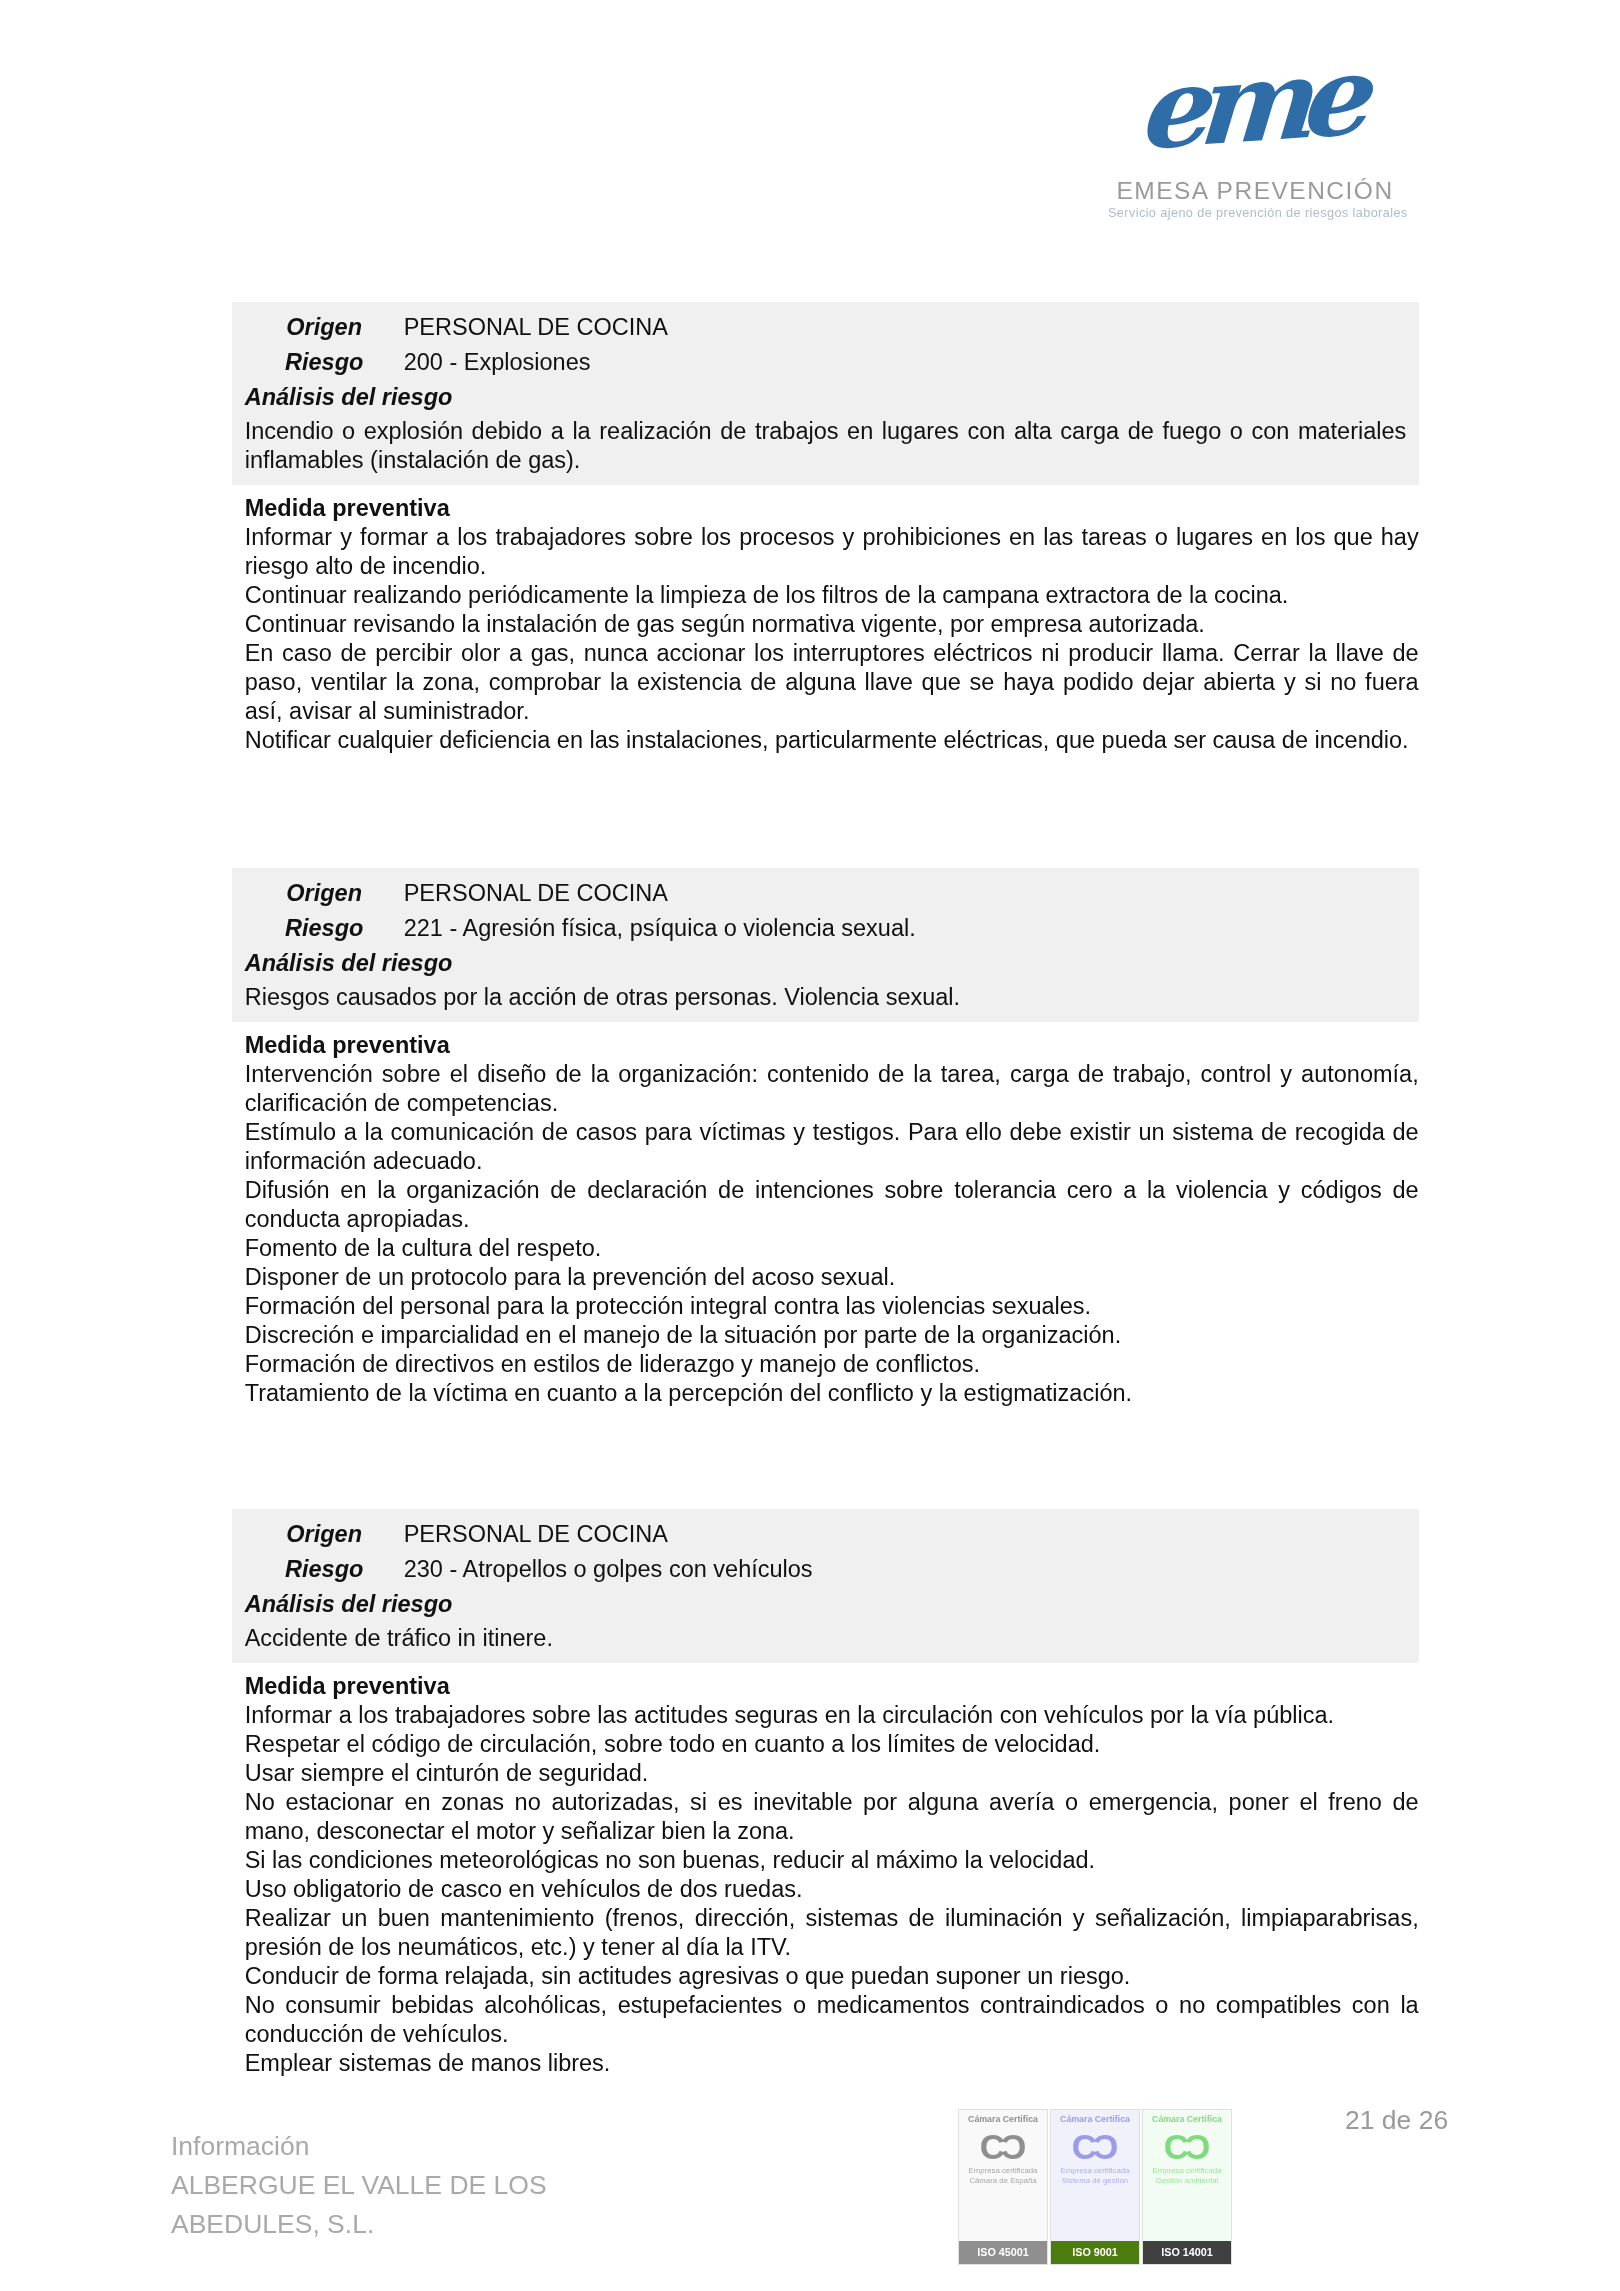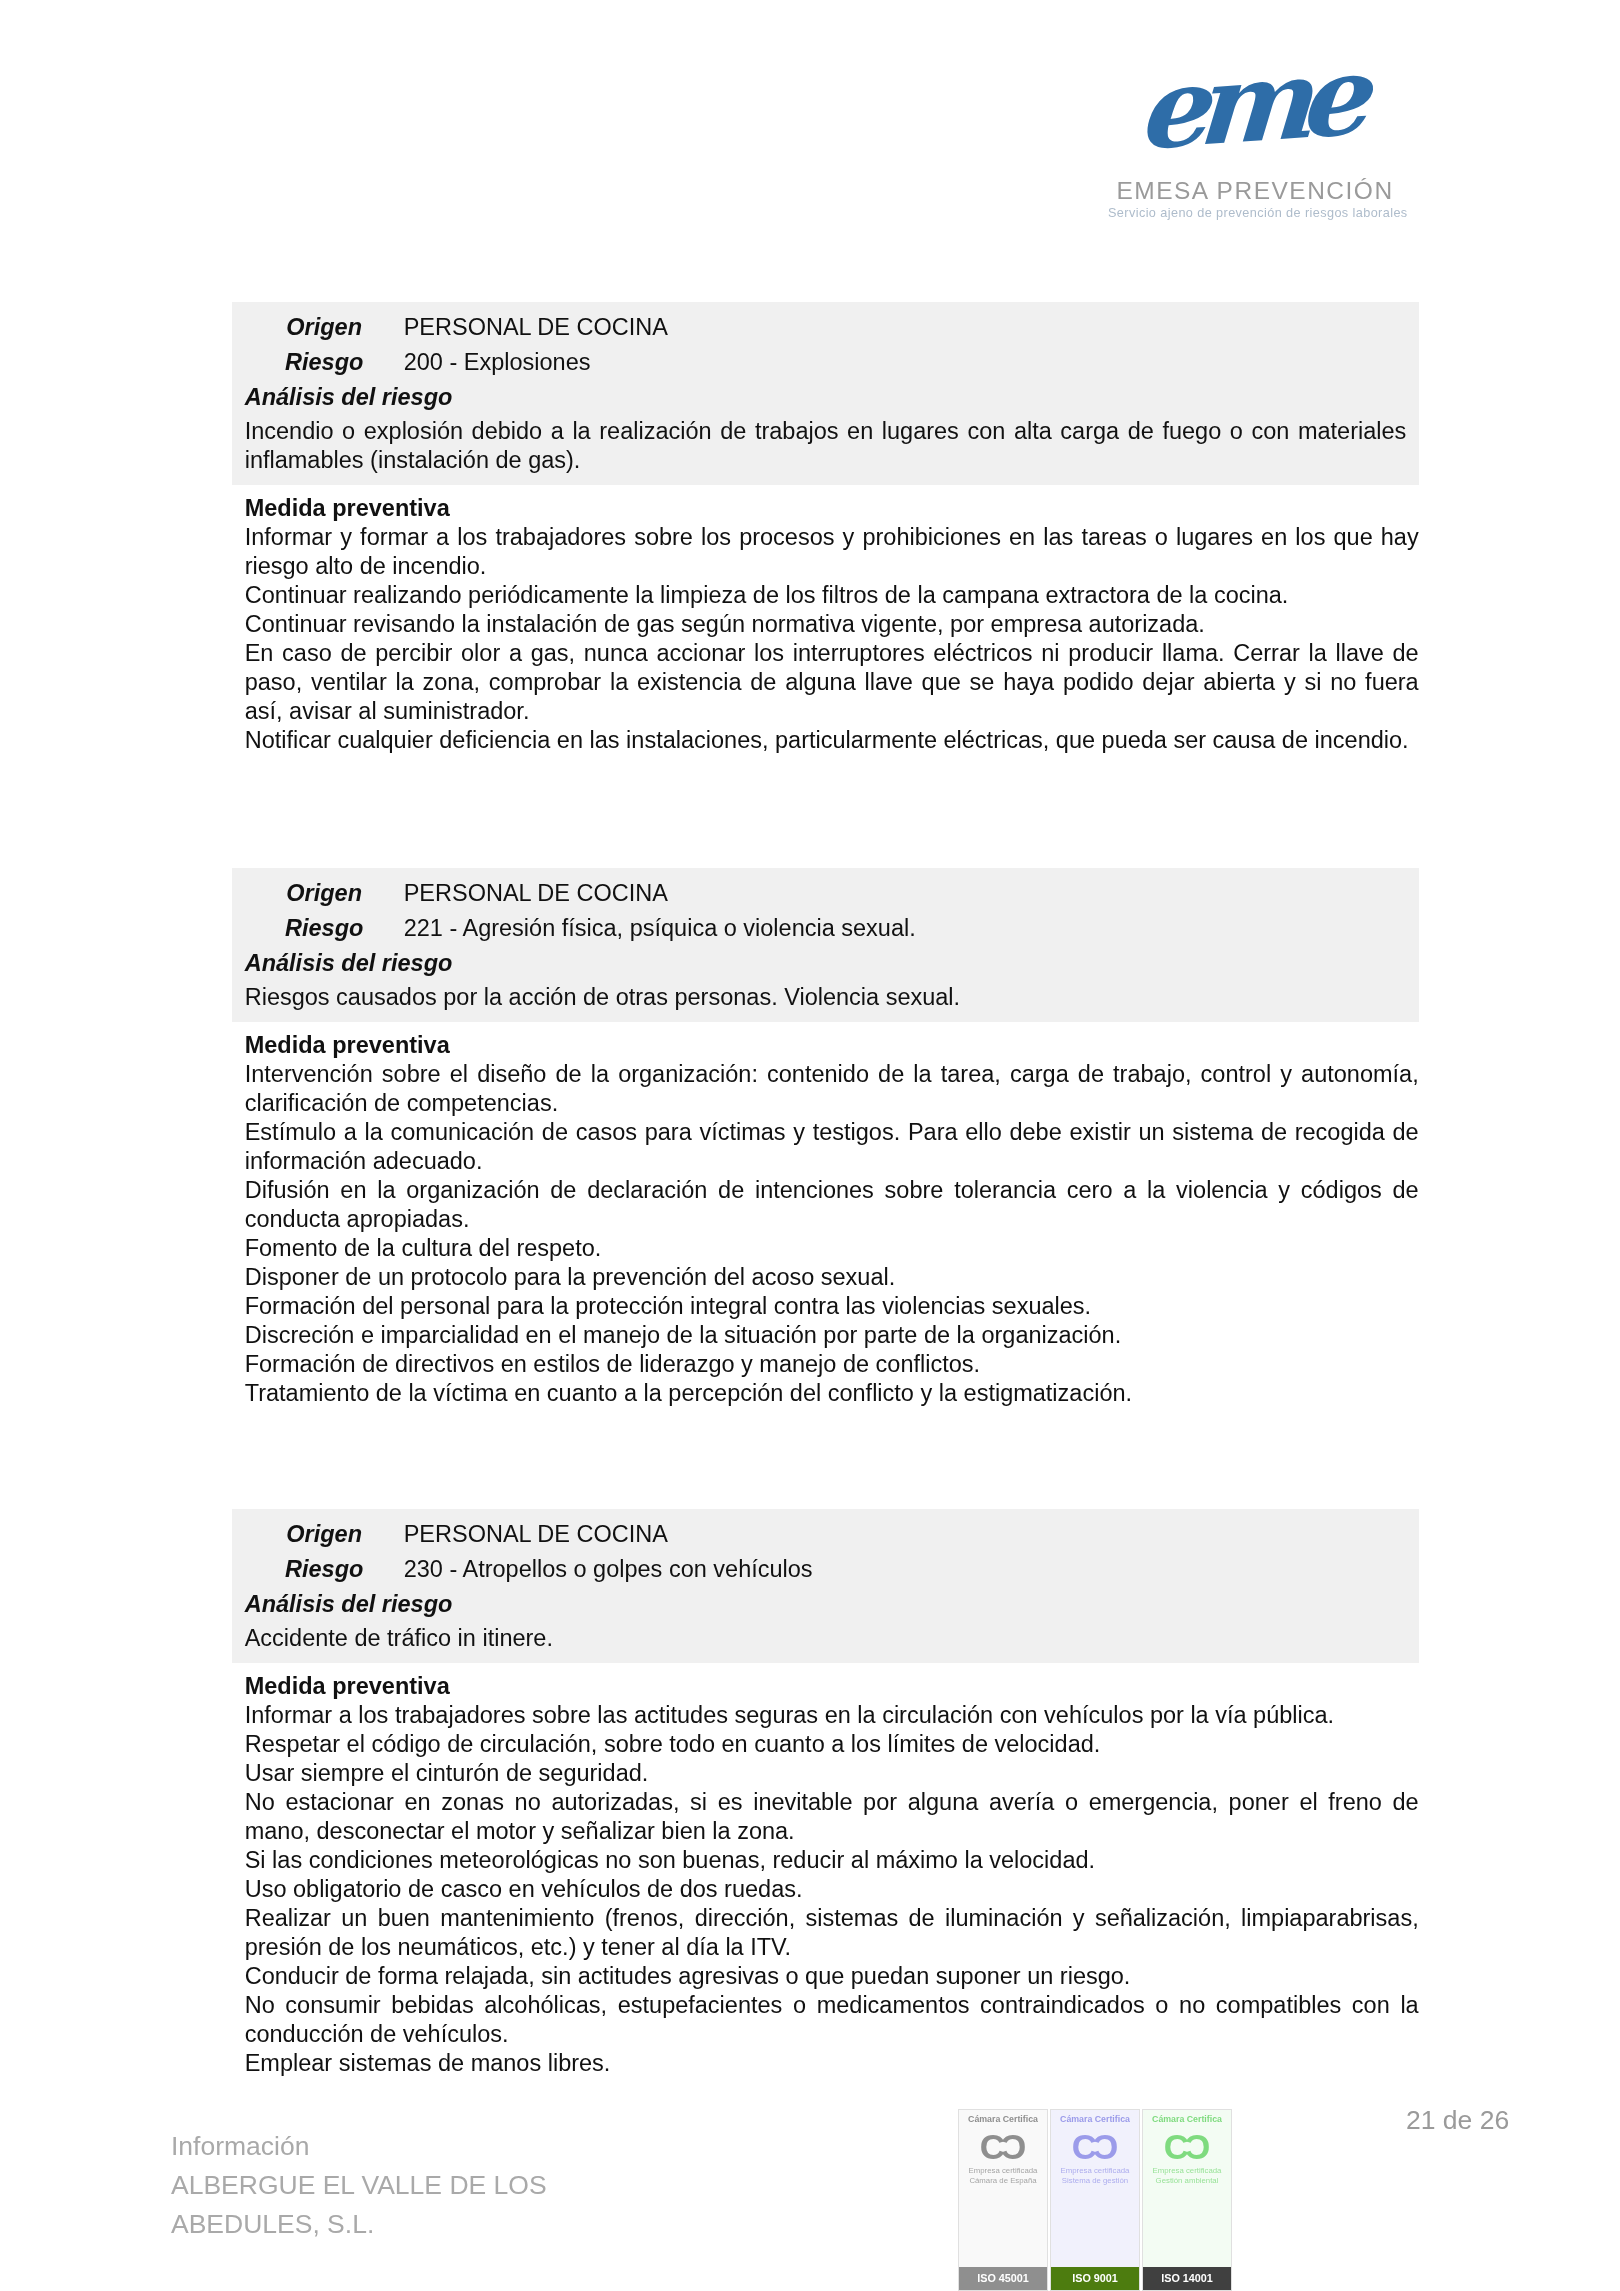--- a/index.html
+++ b/index.html
@@ -26,23 +26,23 @@
   .risk-label{width:159px;font-weight:bold;font-style:italic;flex:0 0 159px;text-align:center;}
   .risk-value{flex:1;}
   .analysis-head{font-weight:bold;font-style:italic;font-size:23.5px;line-height:35px;}
   .analysis-text{font-size:23.5px;line-height:29px;text-align:justify;margin:2px 0 0 0;}
   .medida-wrap{margin:8.8px 0 0 12.7px;width:1174px;}
   .medida-head{font-weight:bold;font-size:23.5px;line-height:30px;margin:0;}
   p.mp{margin:0;font-size:23.5px;line-height:29px;text-align:justify;}
 
   
   .footer-info{position:absolute;left:171px;top:2127px;font-size:26.5px;line-height:39px;color:#a9a9a9;}
-  .page-number{position:absolute;left:1406px;top:2105px;font-size:26.5px;color:#9a9a9a;}
+  .page-number{position:absolute;left:1345px;top:2105px;font-size:26.5px;color:#9a9a9a;}
   .badges{position:absolute;left:958px;top:2109px;display:flex;gap:2px;}
-  .badge{width:90px;height:182px;display:flex;flex-direction:column;align-items:center;background:#fff;border:1px solid #e0e0e0;box-sizing:border-box;overflow:hidden;}
+  .badge{width:90px;height:156px;display:flex;flex-direction:column;align-items:center;background:#fff;border:1px solid #e0e0e0;box-sizing:border-box;overflow:hidden;}
   .b-head{font-size:8.8px;font-weight:bold;line-height:13.7px;margin-top:2.9px;white-space:nowrap;}
   .b-logo{font-size:35px;font-weight:800;line-height:39px;letter-spacing:-2px;display:flex;}
   .b-logo .cflip{display:inline-block;transform:scaleX(-1);}
   .b-sub{font-size:7.8px;line-height:10.8px;opacity:.8;white-space:nowrap;}
   .b-bar{margin-top:auto;width:100%;height:23.5px;color:#fff;font-size:10.8px;font-weight:bold;display:flex;align-items:center;justify-content:center;}
   .bg-gray  {background:#f9f9f9;} .bg-gray  .b-head,.bg-gray  .b-logo,.bg-gray  .b-sub{color:#8f8f8f;} .bg-gray  .b-bar{background:#8f8f8f;}
   .bg-blue  {background:#f1f1fc;} .bg-blue  .b-head,.bg-blue  .b-logo,.bg-blue  .b-sub{color:#9b9bea;} .bg-blue  .b-bar{background:#4d7c0f;}
   .bg-green {background:#f3fcf3;} .bg-green .b-head,.bg-green .b-logo,.bg-green .b-sub{color:#7fdb7f;} .bg-green .b-bar{background:#404040;}
 </style>
 </head>

